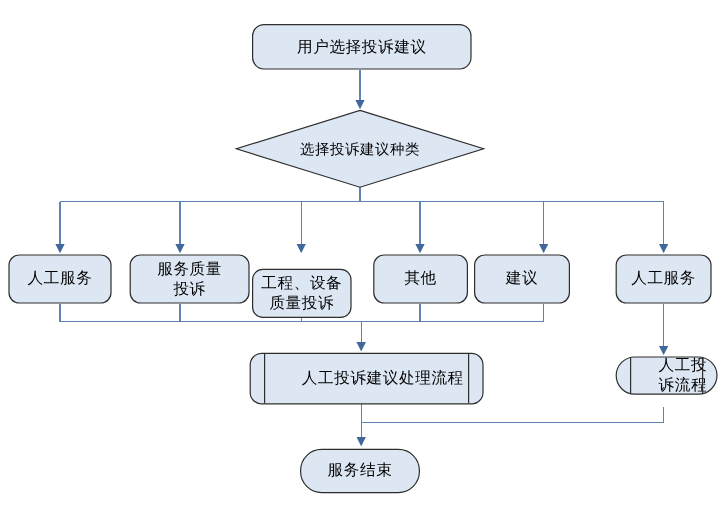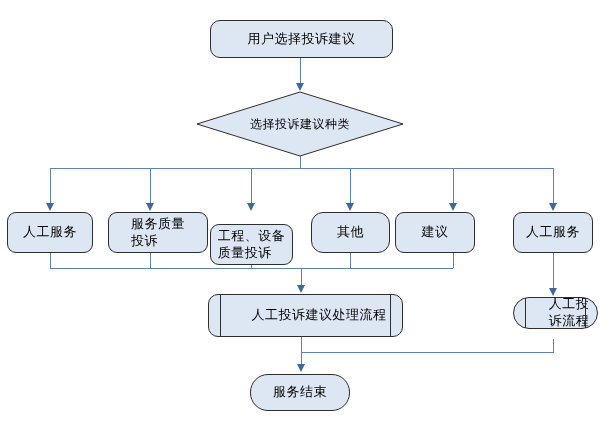--- a/index.html
+++ b/index.html
@@ -10,21 +10,21 @@
     font-family:"Liberation Sans","DejaVu Sans",sans-serif;
     color:#000;
     overflow:hidden;
   }
   #wires{position:absolute;left:0;top:0;width:605px;height:422px;}
   .node{
     position:absolute;
     background:#dde7f3;
     border:1px solid #2e2e2e;
     display:flex;align-items:center;justify-content:center;
-    text-align:left;
+    text-align:center;
     font-size:13px;line-height:1.3;
     white-space:pre-line;
     box-sizing:border-box;
     letter-spacing:0.5px;
   }
   .terminator{border-radius:10px;}
   .process{border-radius:9px;}
   .stadium{border-radius:18px;}
   .predef{border-radius:10px;padding-left:27px;}
   .predef .sidebar{
@@ -90,21 +90,21 @@
   <div class="diamond-label" style="left:212px;top:105px;width:176px;height:38px;">选择投诉建议种类</div>
 
   <div class="node process" style="left:7px;top:212px;width:86px;height:41px;">人工服务</div>
 
   <div class="node process" style="left:108px;top:212px;width:100px;height:41px;">服务质量
 投诉</div>
 
   <div class="node process" style="left:210px;top:224px;width:83px;height:41px;">工程、设备
 质量投诉</div>
 
-  <div class="node process" style="left:311px;top:212px;width:79px;height:41px;border-radius:12px;">其他</div>
+  <div class="node process" style="left:311px;top:212px;width:79px;height:41px;">其他</div>
 
   <div class="node process" style="left:395px;top:212px;width:80px;height:41px;">建议</div>
 
   <div class="node process" style="left:513px;top:212px;width:80px;height:41px;">人工服务</div>
 
   <div class="node predef" style="left:208px;top:294px;width:195px;height:43px;">
     <span class="sidebar left"></span>
     <span>人工投诉建议处理流程</span>
     <span class="sidebar right"></span>
   </div>

